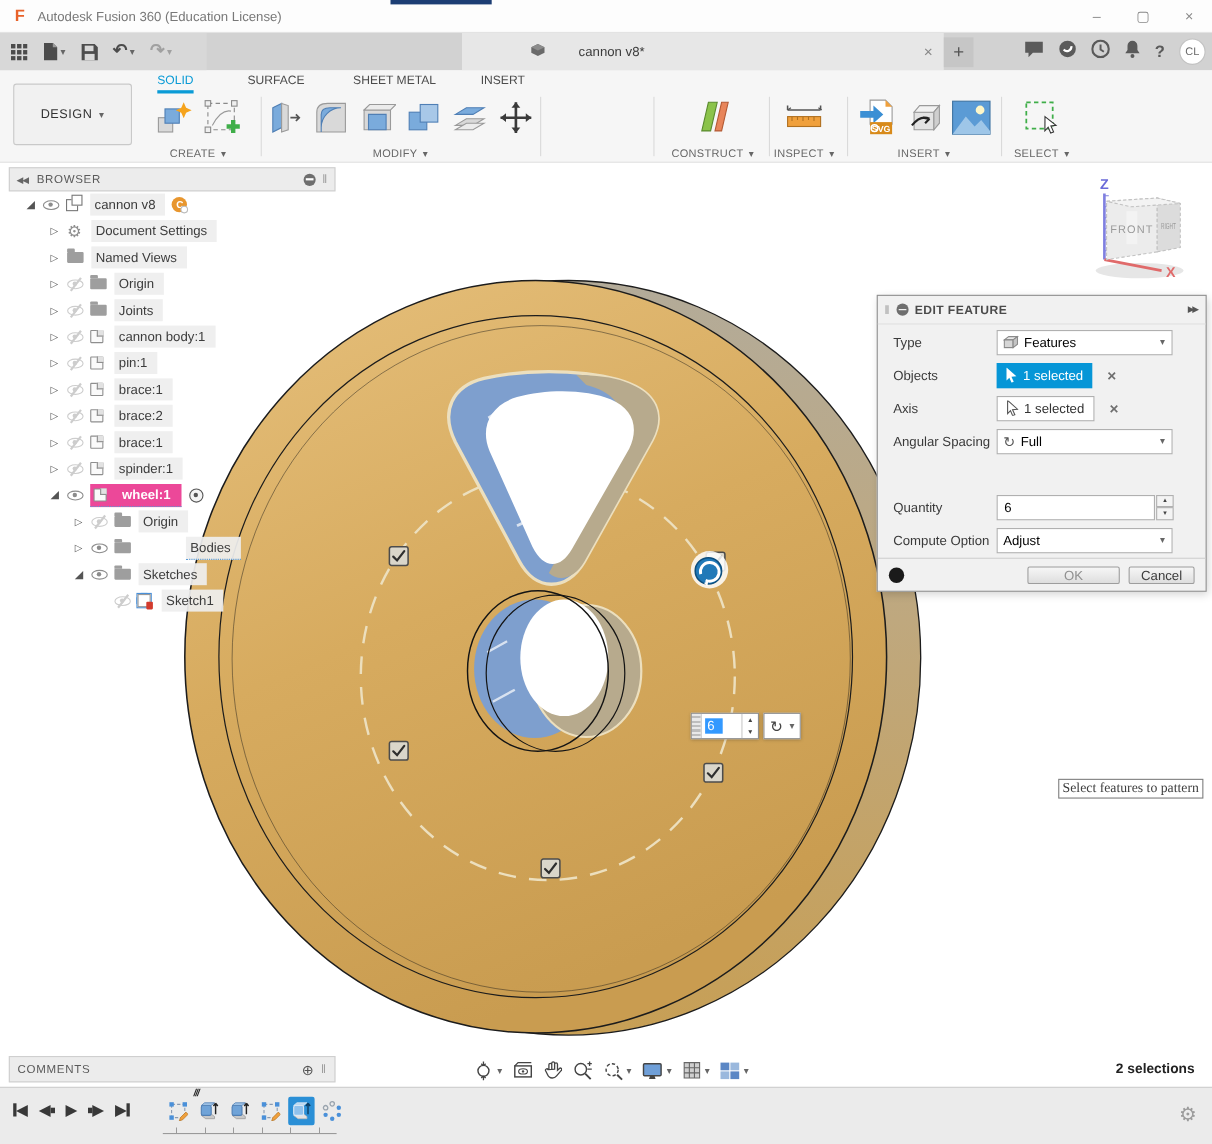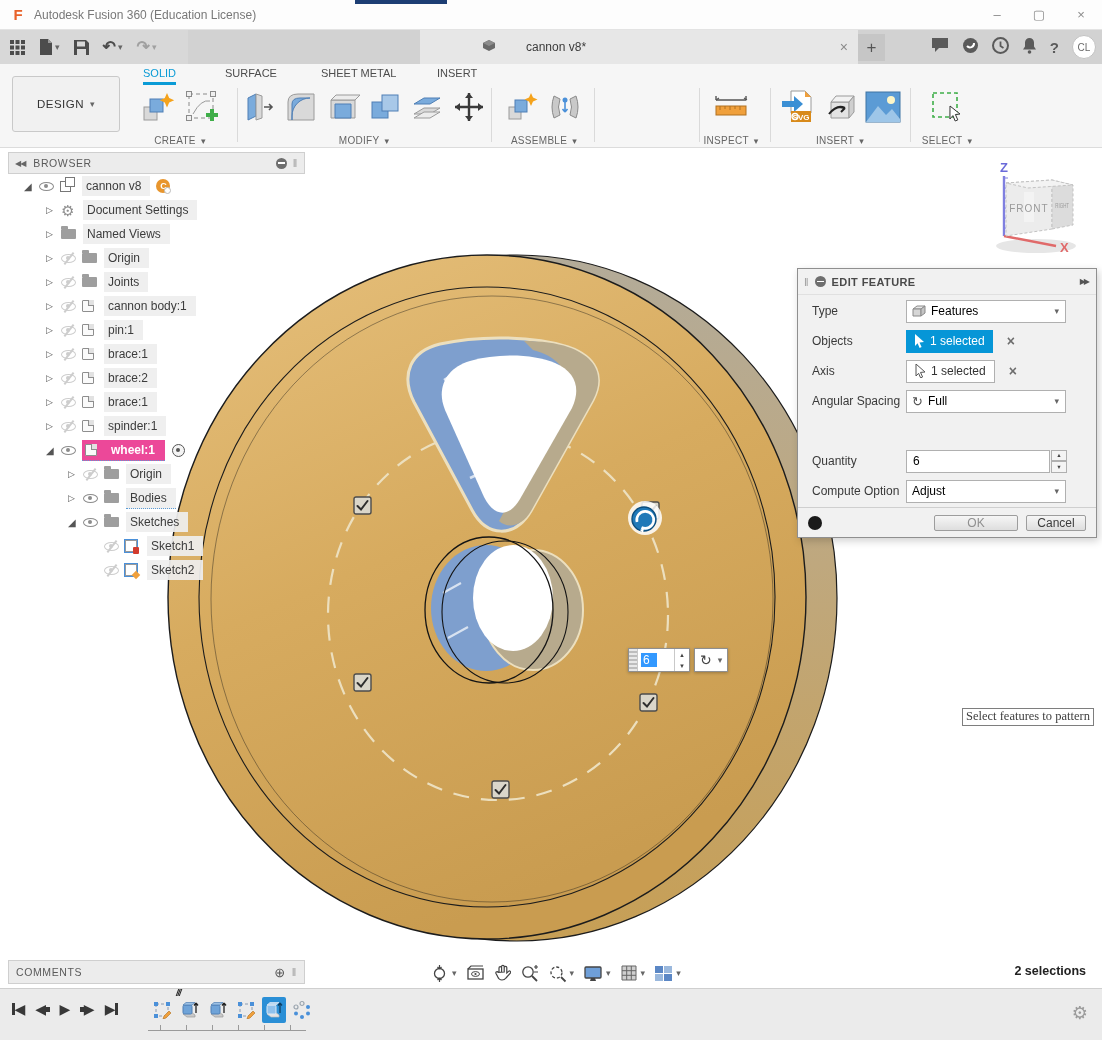--- a/index.html
+++ b/index.html
@@ -81,21 +81,21 @@
   .ic-comp { width:11px; height:11px; border:1.5px solid #777; background:#fff; position:relative; }
   .ic-comp::before { content:""; position:absolute; left:3.5px; top:-4.5px; width:8px; height:8px;
      background:#fff; border:1.5px solid #777; }
   .ic-sketch { width:12px; height:12px; border:1px solid #9a9a9a; position:relative; background:#fff;
      box-shadow:-2px -2px 0 -1px #4a90d9, 2px -2px 0 -1px #4a90d9, -2px 2px 0 -1px #4a90d9; }
   .ic-sketch.lock::after { content:""; position:absolute; right:-3px; bottom:-3px; width:6px; height:7px;
      background:#d23b2e; border-radius:1px; }
   .ic-sketch.pencil::after { content:""; position:absolute; right:-3px; bottom:-3px; width:6px; height:6px;
      background:#f0a03c; transform:rotate(45deg); }
   .tlabel { background:rgba(238,238,238,.93); padding:3px 9px 3px 4px; color:#3c3c3c; white-space:nowrap; }
-  .tlabel.linked { border-bottom:1px dotted #5b9bd5; }
+  .tlabel.linked { border-bottom:1px dotted #5b9bd5;margin-left:43px; }
   .selchip { display:flex; align-items:center; background:#ec4899; padding:2px 8px 2px 3px;
      border-bottom:1.5px dotted #5b9bd5; }
   .selchip .tlabel { background:transparent; color:#fff; font-weight:bold; padding:1px 2px 1px 4px; border:none; }
   .badge-c { width:14px; height:14px; border-radius:50%; background:#e8962e; color:#fff; font-size:9px;
      font-weight:bold; display:flex; align-items:center; justify-content:center; margin-left:6px; position:relative; }
   .badge-c::after { content:""; position:absolute; right:-1px; bottom:-1px; width:5px; height:5px;
      border-radius:50%; background:#fff; border:1px solid #bbb; }
   .radio { width:13px; height:13px; border:1.5px solid #555; border-radius:50%; margin-left:7px;
      position:relative; background:#f4f4f4; flex:none; }
   .radio::after { content:""; position:absolute; left:3.2px; top:3.2px; width:4px; height:4px; border-radius:50%; background:#555; }
@@ -344,42 +344,33 @@
         <svg width="34" height="34" viewBox="0 0 34 34">
             <path d="M17 3 v28 M3 17 h28" stroke="#3a3a3a" stroke-width="2.4"></path>
             <path d="M17 3 l-4 5 h8 z M17 31 l-4 -5 h8 z M3 17 l5 -4 v8 z M31 17 l-5 -4 v8 z" fill="#3a3a3a"></path>
           </svg>
       </span>
     </div>
     <div class="glabel"><span>MODIFY</span> <span class="caret">▾</span></div>
   </div>
   <div class="rdiv" style="left:491px"></div>
 
-  <div class="rgroup" style="left:497px;width:94px">
+  <div class="rdiv" style="left:594px"></div>
+
+  <div class="rgroup" style="left:600px;width:96px">
     <div class="ics">
       <span>
-        <svg width="34" height="34" viewBox="0 0 34 34">
-            <rect x="3" y="17" width="12" height="12" fill="#d9d9d9" stroke="#9a9a9a"></rect>
-            <rect x="9" y="10" width="12" height="12" fill="#7aabdc" stroke="#4f7fb5"></rect>
-            <path d="M25 3 l2 4.5 4.5 2 -4.5 2 -2 4.5 -2 -4.5 -4.5 -2 4.5 -2 z" fill="#f5a31c"></path>
-          </svg>
-      </span>
-      <span>
-        <svg width="34" height="34" viewBox="0 0 34 34">
-            <path d="M6 6 q-4 11 0 22 l6 -3 q-3 -8 0 -16 z" fill="#c9c9c9" stroke="#8a8a8a"></path>
-            <path d="M28 6 q4 11 0 22 l-6 -3 q3 -8 0 -16 z" fill="#c9c9c9" stroke="#8a8a8a"></path>
-            <circle cx="17" cy="10" r="2.5" fill="#4a90d9"></circle>
-            <path d="M17 12 v10 m0 0 l-2.5 -3 m2.5 3 l2.5 -3" stroke="#4a90d9" stroke-width="1.6" fill="none"></path>
-          </svg>
-      </span>
-    </div>
-    <div class="glabel"><span>ASSEMBLE</span> <span class="caret">▾</span></div>
-  </div>
-  <div class="rdiv" style="left:594px"></div>
-
+        <svg width="36" height="36" viewBox="0 0 36 36">
+            <path d="M8 30 L14 4 h8 L16 30 Z" fill="#8bc34a" stroke="#5a8a2e"></path>
+            <path d="M20 30 L26 4 h6 L26 30 Z" fill="#e8855a" stroke="#b35a34"></path>
+          </svg>
+      </span>
+    </div>
+    <div class="glabel"><span>CONSTRUCT</span> <span class="caret">▾</span></div>
+  </div>
   <div class="rdiv" style="left:699px"></div>
 
   <div class="rgroup" style="left:699px;width:64px">
     <div class="ics">
       <span>
         <svg width="38" height="34" viewBox="0 0 38 34">
             <path d="M4 10 h30 m-30 0 v-4 m30 4 v-4 m-27 4 l-3 0 m30 0 l-3 0" stroke="#555" stroke-width="1.4" fill="none"></path>
             <path d="M4 10 l3 -2 m28 2 l-3 -2" stroke="#555" stroke-width="1.2"></path>
             <rect x="4" y="16" width="30" height="9" fill="#f0a03c" stroke="#b07020"></rect>
             <path d="M8 16 v4 M13 16 v3 M18 16 v4 M23 16 v3 M28 16 v4" stroke="#b07020"></path>
@@ -684,29 +675,20 @@
     </div>
     <div class="trow" style="padding-left:96px">
       <span class="eyec">
           <span class="eye off"></span>
         </span>
       <span class="nicon">
           <span class="ic-sketch lock"></span>
         </span>
       <span class="tlabel">Sketch1</span>
     </div>
-    <div class="trow" style="padding-left:96px">
-      <span class="eyec">
-          <span class="eye off"></span>
-        </span>
-      <span class="nicon">
-          <span class="ic-sketch pencil"></span>
-        </span>
-      <span class="tlabel">Sketch2</span>
-    </div>
   </div>
 
   <div id="float-qty">
     <div id="fq-main">
       <div id="fq-handle"></div>
       <div id="fq-field">
         <span class="selhl">6</span>
       </div>
       <div id="fq-spin">
         <span>▲</span>

